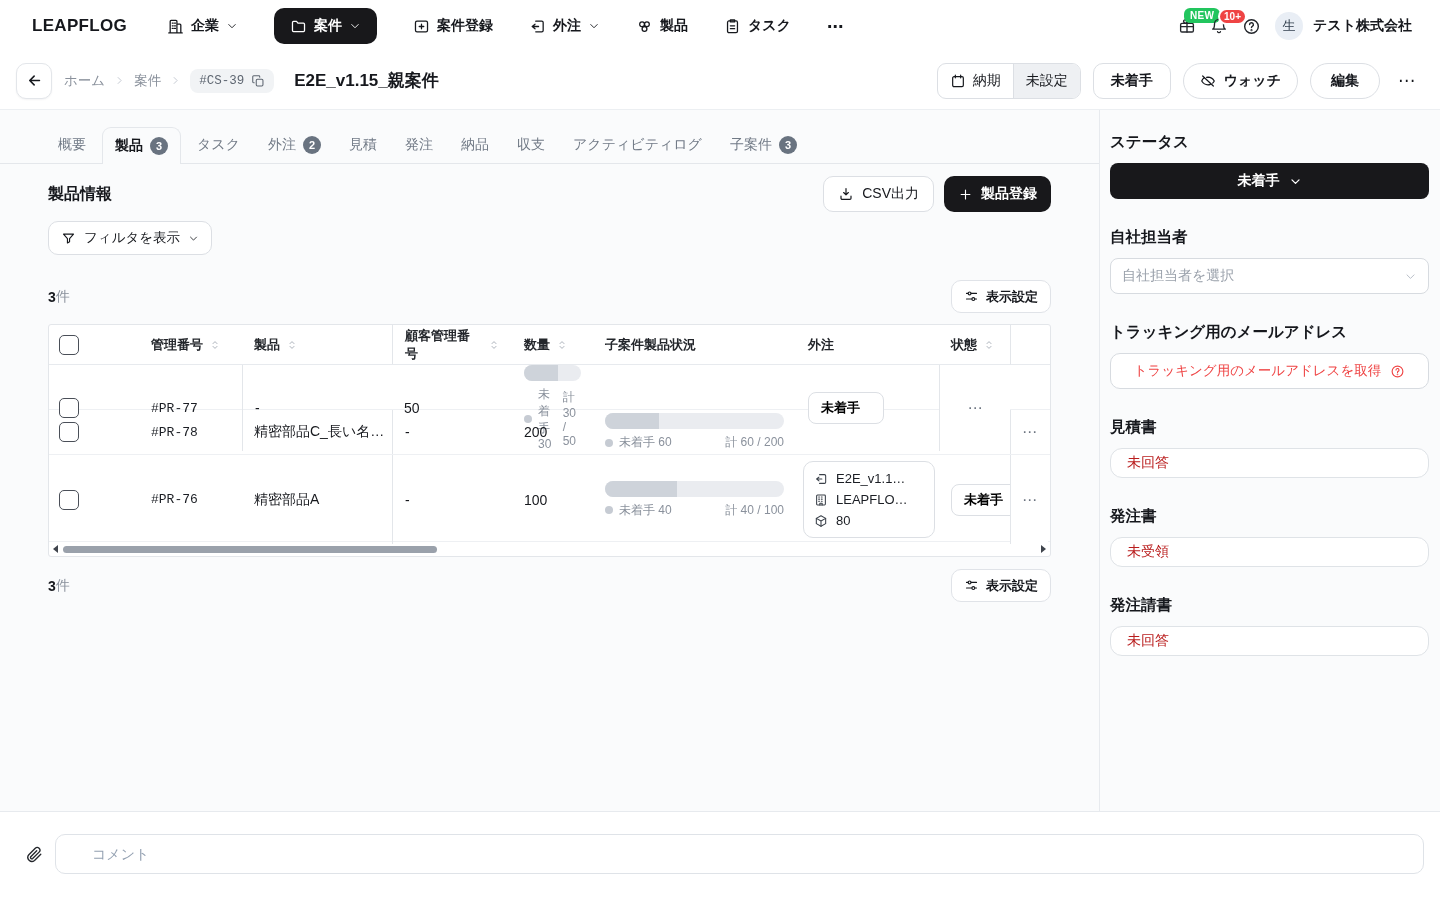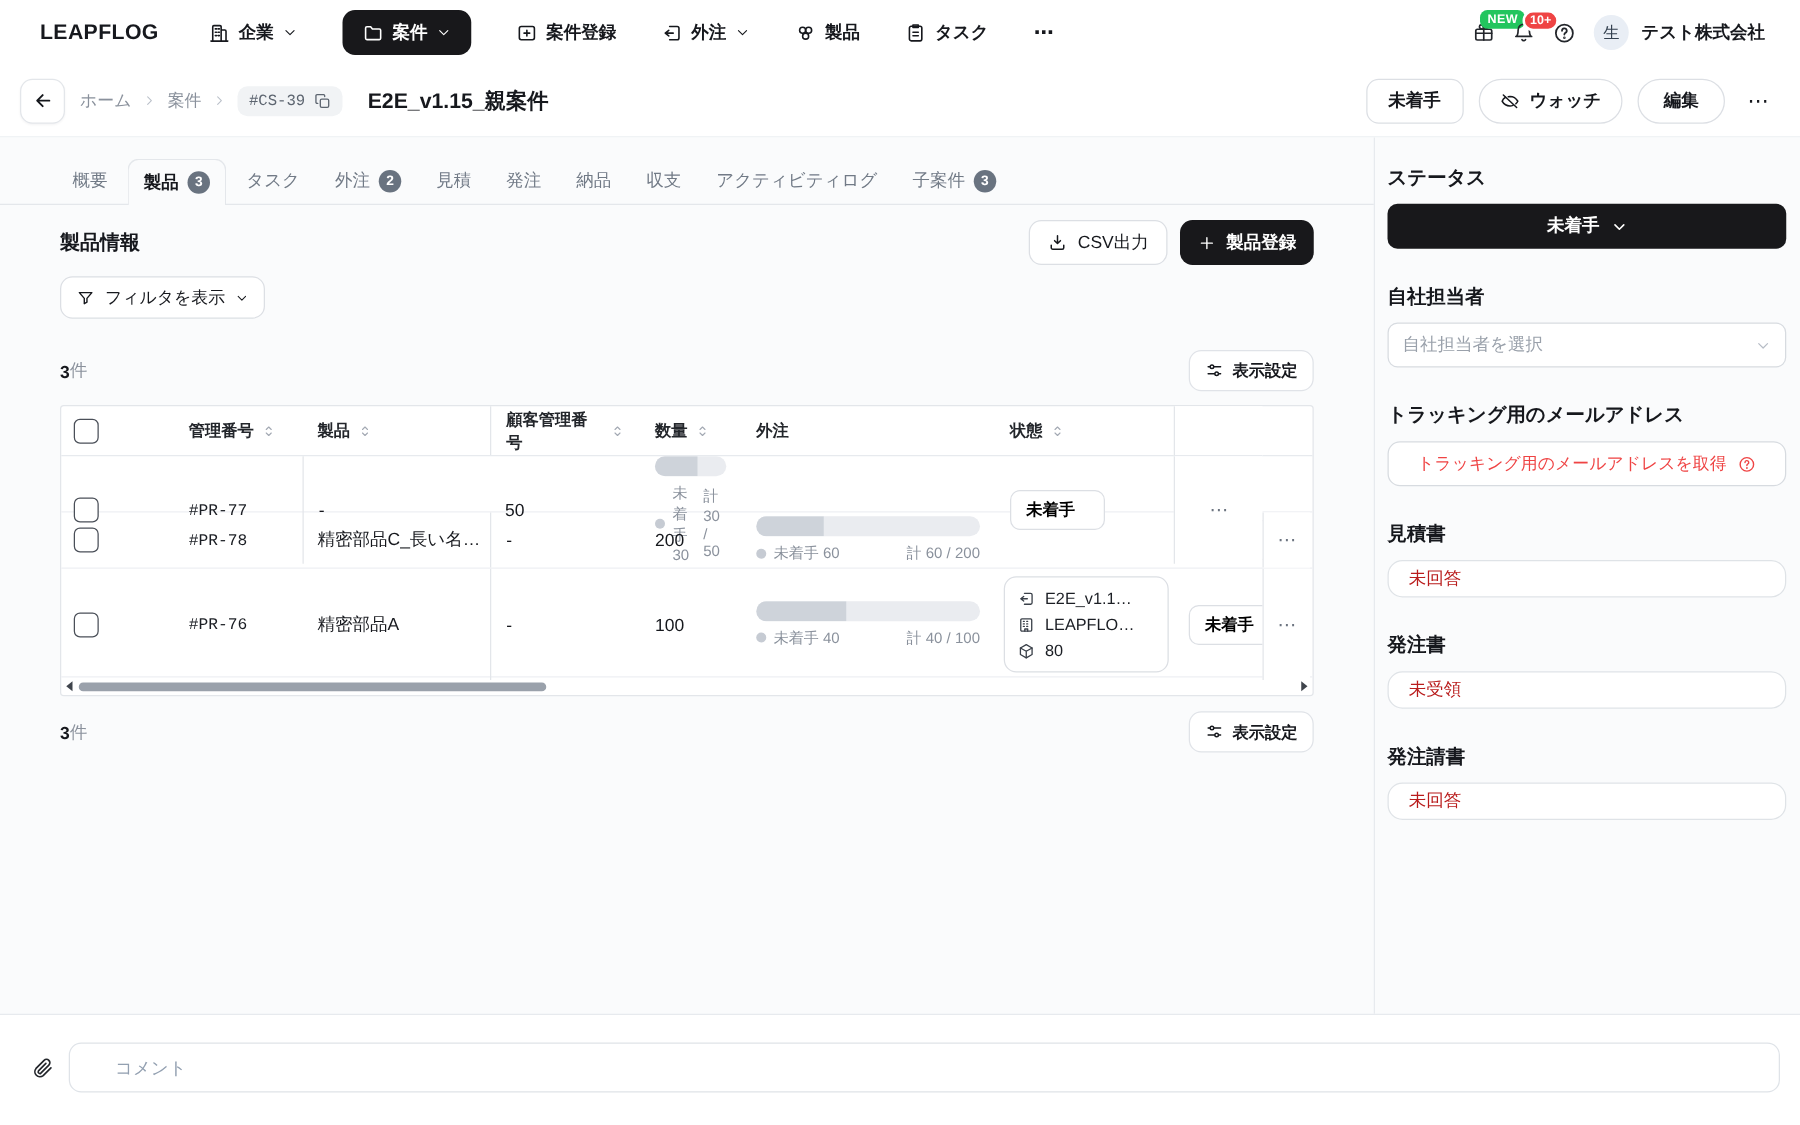--- a/index.html
+++ b/index.html
@@ -243,20 +243,32 @@
       <span>
           <svg class="ic" width="14" height="14" viewBox="0 0 24 24">
             <rect x="9" y="9" width="11.5" height="11.5" rx="2"></rect>
             <path d="M5.5 15h-1A1.5 1.5 0 0 1 3 13.5v-9A1.5 1.5 0 0 1 4.5 3h9A1.5 1.5 0 0 1 15 4.5v1"></path>
           </svg>
         </span>
     </span>
   </div>
   <div class="page-title">E2E_v1.15_親案件</div>
   <div class="crumb-actions">
+    <div class="split-btn">
+      <span class="split-l">
+        <span>
+            <svg class="ic" width="16" height="16" viewBox="0 0 24 24">
+              <rect x="4" y="5.5" width="16" height="15" rx="2"></rect>
+              <path d="M8 3.2v4M16 3.2v4"></path>
+            </svg>
+          </span>
+        <span>納期</span>
+      </span>
+      <span class="split-r">未設定</span>
+    </div>
     <button class="btn btn-status">未着手</button>
     <button class="btn btn-pill">
       <span>
           <svg class="ic" width="16" height="16" viewBox="0 0 24 24">
             <path d="M4 4.5l16 15"></path>
             <path d="M9.9 6.6A9 9 0 0 1 12 6.3c5 0 8.4 4 9.4 5.7-.4.7-1.2 1.9-2.4 3.1M6.6 7.2C4.5 8.5 3.1 10.5 2.6 12c1 1.7 4.4 5.7 9.4 5.7 1.3 0 2.5-.3 3.6-.7"></path>
           </svg>
         </span>
       <span>ウォッチ</span>
     </button>
@@ -388,20 +400,23 @@
               </svg>
             </span>
           </div>
         <div class="cell hcell">
             <span>数量</span>
             <span class="sort">
               <svg class="ic" width="12" height="12" viewBox="0 0 24 24">
                 <path d="M8 9.2l4-4 4 4M8 14.8l4 4 4-4"></path>
               </svg>
             </span>
+          </div>
+        <div class="cell hcell">
+            <span>子案件製品状況</span>
           </div>
         <div class="cell hcell" style="padding-left:12px;">
             <span>外注</span>
           </div>
         <div class="cell hcell">
             <span>状態</span>
             <span class="sort">
               <svg class="ic" width="12" height="12" viewBox="0 0 24 24">
                 <path d="M8 9.2l4-4 4 4M8 14.8l4 4 4-4"></path>
               </svg>

